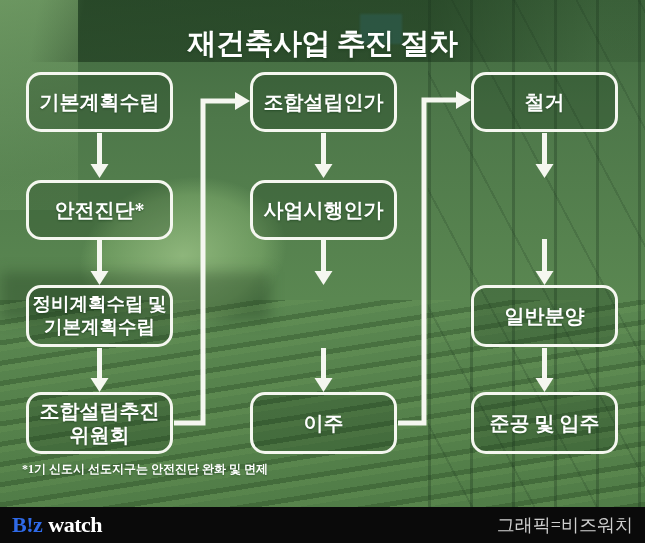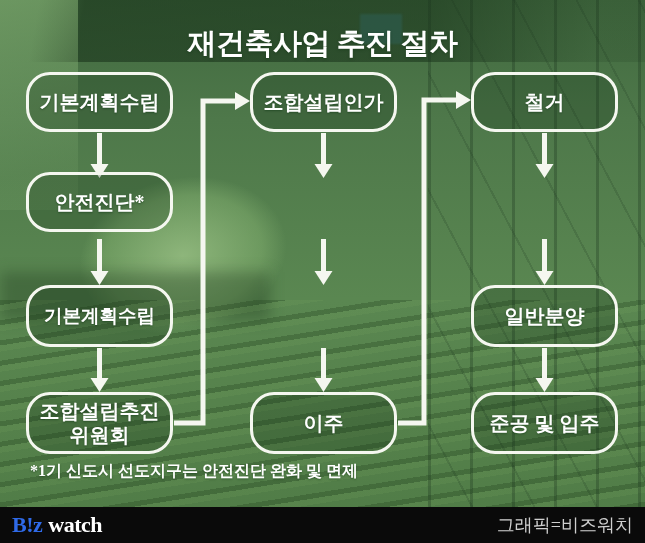--- a/index.html
+++ b/index.html
@@ -21,31 +21,31 @@
   .bg-shadowband{left:0;top:272px;width:270px;height:48px;background:rgba(25,50,25,.32);filter:blur(7px);}
   .bg-lumber{left:0;top:300px;width:645px;height:208px;
     background:repeating-linear-gradient(171deg,rgba(30,60,25,.28) 0 5px,rgba(125,170,98,.15) 5px 11px,rgba(0,0,0,0) 11px 20px);}
   .bg-scaffold{left:428px;top:0;width:217px;height:543px;
     background:
       repeating-linear-gradient(90deg,rgba(25,50,28,.30) 0 3px,rgba(0,0,0,0) 3px 42px),
       repeating-linear-gradient(62deg,rgba(25,50,28,.18) 0 2px,rgba(0,0,0,0) 2px 55px);}
   
   .title{position:absolute;left:0;top:24px;width:100%;text-align:center;color:#fff;
     font-size:29px;font-weight:800;letter-spacing:-.5px;text-shadow:0 1px 3px rgba(0,40,10,.35);}
-  .footnote{position:absolute;left:30px;top:461px;color:#fff;font-size:16px;font-weight:700;
+  .footnote{position:absolute;left:22px;top:461px;color:#fff;font-size:12px;font-weight:700;
     text-shadow:0 1px 2px rgba(0,40,10,.4);}
   
   .box{position:absolute;box-sizing:border-box;width:147px;
-    border:3px solid #f5f7f0;border-radius:24px;background:rgba(15,40,20,.22);
+    border:3px solid #f5f7f0;border-radius:15px;background:rgba(15,40,20,.22);
     display:flex;flex-direction:column;align-items:center;justify-content:center;
     color:#fff;font-weight:700;font-size:20px;line-height:1.22;text-align:right;
     text-shadow:0 1px 2px rgba(0,40,10,.4);}
   .box span{display:block;}
   .c0{left:26px;}  .c1{left:250px;}  .c2{left:471px;}
-  .r0{top:72px;height:60px;} .r1{top:172px;height:60px;}
+  .r0{top:72px;height:60px;} .r1{top:180px;height:60px;}
   .r2{top:285px;height:62px;} .r3{top:392px;height:62px;}
   .small{font-size:18.5px;}
   
   .connectors{position:absolute;left:0;top:0;pointer-events:none;}
   
   .footer{position:absolute;left:0;top:507px;width:645px;height:36px;background:#0a0a0a;
     display:flex;align-items:center;justify-content:space-between;box-sizing:border-box;padding:0 12px;}
   .logo{font-size:22px;font-weight:900;letter-spacing:-.5px;line-height:1;}
   .logo .biz{color:#2f6ae8;} .logo .watch{color:#fff;margin-left:6px;}
   .credit{color:#cfcfcf;font-size:18px;}
@@ -99,29 +99,33 @@
     </g>
   </svg>
 
   <div class="box c0 r0">
     <span>기본계획수립</span>
   </div>
   <div class="box c0 r1">
     <span>안전진단*</span>
   </div>
   <div class="box c0 r2 small">
+    <span>정비계획수립 및</span>
     <span>기본계획수립</span>
   </div>
   <div class="box c0 r3">
     <span>조합설립추진</span>
     <span>위원회</span>
   </div>
 
   <div class="box c1 r0">
     <span>조합설립인가</span>
+  </div>
+  <div class="box c1 r1">
+    <span>사업시행인가</span>
   </div>
   <div class="box c2 r0">
     <span>철거</span>
   </div>
 
   <div class="box c1 r3">
     <span>이주</span>
   </div>
   <div class="box c2 r2">
     <span>일반분양</span>

